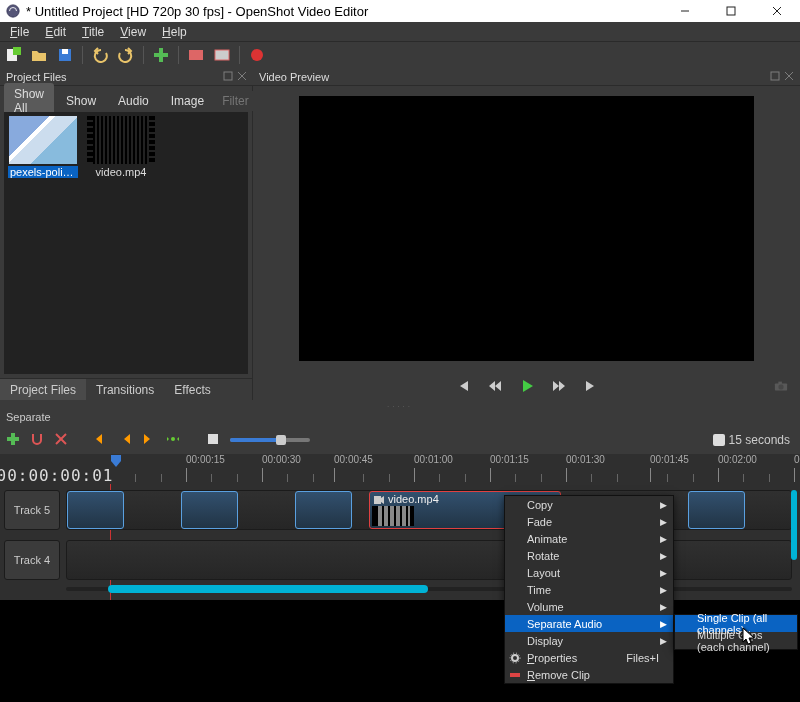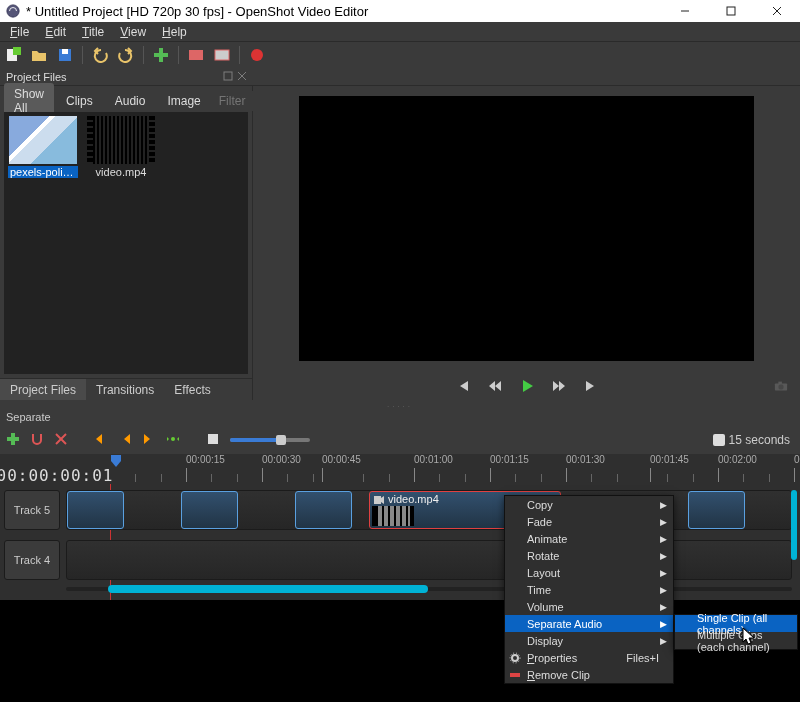--- a/index.html
+++ b/index.html
@@ -218,27 +218,39 @@
     <span class="panel-icons">
       <span><svg viewBox="0 0 10 10">
             <rect x="1" y="1" width="8" height="8" fill="none" stroke="#aaa"></rect>
           </svg></span>
       <span><svg viewBox="0 0 10 10">
             <line x1="1" y1="1" x2="9" y2="9" stroke="#aaa"></line>
             <line x1="9" y1="1" x2="1" y2="9" stroke="#aaa"></line>
           </svg></span>
     </span>
   </div>
+  <div class="panel-h" style="flex:1;">
+    <span>Video Preview</span>
+    <span class="panel-icons">
+      <span><svg viewBox="0 0 10 10">
+            <rect x="1" y="1" width="8" height="8" fill="none" stroke="#aaa"></rect>
+          </svg></span>
+      <span><svg viewBox="0 0 10 10">
+            <line x1="1" y1="1" x2="9" y2="9" stroke="#aaa"></line>
+            <line x1="9" y1="1" x2="1" y2="9" stroke="#aaa"></line>
+          </svg></span>
+    </span>
+  </div>
 </div>
 
 <div class="middle">
   <div class="pf-panel">
     <div class="pf-tabs">
       <div class="pf-tab active">Show All</div>
-      <div class="pf-tab">Clips</div>
+      <div class="pf-tab">Show</div>
       <div class="pf-tab">Audio</div>
       <div class="pf-tab">Image</div>
       <input class="pf-filter" placeholder="Filter" style="">
     </div>
     <div class="pf-files">
       <div class="file-item">
         <div class="thumb img"></div>
         <div class="file-label sel">pexels-polina-ta...</div>
       </div>
       <div class="file-item">
@@ -345,21 +357,21 @@
         <svg viewBox="0 0 12 14">
             <path d="M1 1h10v6l-5 6-5-6z" fill="#3a7bd5"></path>
           </svg>
       </div>
     <div class="maj" style="left: 76px;">00:00:15</div>
         <div class="min" style="left: 25.3333px;"></div>
         <div class="min" style="left: 50.6667px;"></div>
         <div class="maj" style="left: 152px;">00:00:30</div>
         <div class="min" style="left: 101.333px;"></div>
         <div class="min" style="left: 126.667px;"></div>
-        <div class="maj" style="left: 212px;">00:00:45</div>
+        <div class="maj" style="left: 224px;">00:00:45</div>
         <div class="min" style="left: 177.333px;"></div>
         <div class="min" style="left: 202.667px;"></div>
         <div class="maj" style="left: 304px;">00:01:00</div>
         <div class="min" style="left: 253.333px;"></div>
         <div class="min" style="left: 278.667px;"></div>
         <div class="maj" style="left: 380px;">00:01:15</div>
         <div class="min" style="left: 329.333px;"></div>
         <div class="min" style="left: 354.667px;"></div>
         <div class="maj" style="left: 456px;">00:01:30</div>
         <div class="min" style="left: 405.333px;"></div>

